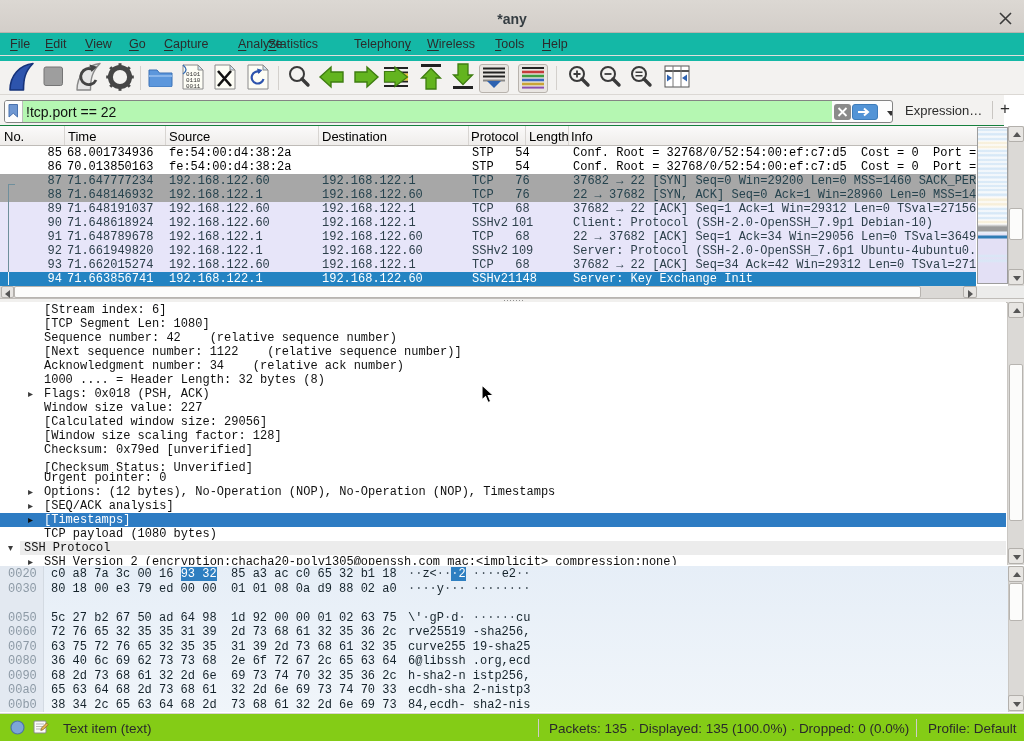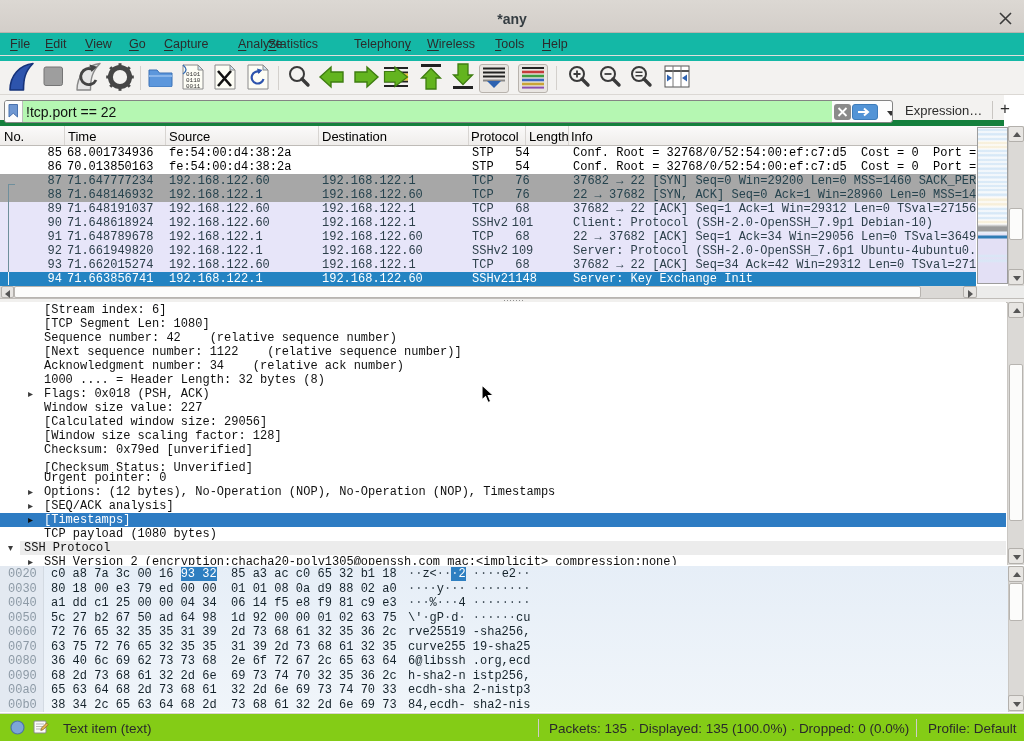--- a/index.html
+++ b/index.html
@@ -9,21 +9,21 @@
 #title .t{position:absolute;left:0;right:0;top:11px;text-align:center;font-weight:bold;font-size:14px;color:#353d42}
 
 #menu{left:0;top:33px;width:1024px;height:28px;background:#14b8a6;font-size:12.5px;color:#2c2c2c}
 #menu span{position:absolute;top:4px}
 #menu u{text-decoration:underline;text-underline-offset:2px}
 
 #tbar{left:0;top:61px;width:1024px;height:34px;background:#f3f2f0;border-bottom:1px solid #dbd8d4}
 .tsep{position:absolute;top:5px;width:1px;height:24px;background:#d3d0cc}
 .tbtn{position:absolute;top:3px;width:30px;height:29px;border:1px solid #b8b3ad;border-radius:3px;background:#e9e6e2}
 
-#fbar{left:0;top:95px;width:1004px;height:31px;background:#f3f2f0;border-bottom:6px solid #15803d}
+#fbar{left:0;top:95px;width:1004px;height:31px;background:#f3f2f0;border-bottom:1px solid #15803d}
 #finput{position:absolute;left:4px;top:5px;width:889px;height:23px;border:1px solid #848484;border-radius:3px;background:#fdfdfd;overflow:hidden}
 #fbook{position:absolute;left:0;top:0;width:18px;height:21px;background:#fcfcfc;border-right:1px solid #bcbcbc}
 #ftext{position:absolute;left:21px;top:3px;font-size:14px;color:#111}
 
 #phead{left:0;top:126px;width:1008px;height:20px;background:linear-gradient(#fbfafa,#efedeb);border-bottom:1px solid #bebbb7;font-size:13px;color:#000;overflow:hidden}
 #phead span{position:absolute;top:3px}
 #phead i{position:absolute;top:0;width:1px;height:20px;background:#d8d5d2}
 
 .prow{position:absolute;left:0;width:976px;height:14px;font-family:"Liberation Mono",monospace;font-size:12px;line-height:14px;white-space:pre;overflow:hidden}
 .prow span{position:absolute;top:0}
@@ -318,21 +318,20 @@
   </div>
 
 <svg class="abs" style="left:480px;top:384px" width="18" height="22">
     <path d="M2 1 L2 16 L5.6 12.6 L8 18.5 L10.6 17.4 L8.2 11.6 L13 11.2 Z" fill="#000" stroke="#fff" stroke-width="1.1"></path>
   </svg>
 
 <div class="abs" id="hpane">
     <div id="hoff"></div>
 <div class="hxr" style="top:1px"><span class="off">0020</span><span class="hb">c0 a8 7a 3c 00 16 <span class="hl">93 32</span>  85 a3 ac c0 65 32 b1 18</span><span class="ha"><b>·</b><b>·</b>z&lt;<b>·</b><b>·</b><span class="hl"><b>·</b>2</span> <b>·</b><b>·</b><b>·</b><b>·</b>e2<b>·</b><b>·</b></span></div>
 <div class="hxr" style="top:15.5px"><span class="off">0030</span><span class="hb">80 18 00 e3 79 ed 00 00  01 01 08 0a d9 88 02 a0</span><span class="ha"><b>·</b><b>·</b><b>·</b><b>·</b>y<b>·</b><b>·</b><b>·</b> <b>·</b><b>·</b><b>·</b><b>·</b><b>·</b><b>·</b><b>·</b><b>·</b></span></div>
-<div class="hxr" style="top:30.0px"><span class="off">0040</span><span class="hb">a1 dd c1 25 00 00 04 34  06 14 f5 e8 f9 81 c9 e3</span><span class="ha"><b>·</b><b>·</b><b>·</b>%<b>·</b><b>·</b><b>·</b>4 <b>·</b><b>·</b><b>·</b><b>·</b><b>·</b><b>·</b><b>·</b><b>·</b></span></div>
 <div class="hxr" style="top:44.5px"><span class="off">0050</span><span class="hb">5c 27 b2 67 50 ad 64 98  1d 92 00 00 01 02 63 75</span><span class="ha">\'<b>·</b>gP<b>·</b>d<b>·</b> <b>·</b><b>·</b><b>·</b><b>·</b><b>·</b><b>·</b>cu</span></div>
 <div class="hxr" style="top:59.0px"><span class="off">0060</span><span class="hb">72 76 65 32 35 35 31 39  2d 73 68 61 32 35 36 2c</span><span class="ha">rve25519 -sha256,</span></div>
 <div class="hxr" style="top:73.5px"><span class="off">0070</span><span class="hb">63 75 72 76 65 32 35 35  31 39 2d 73 68 61 32 35</span><span class="ha">curve255 19-sha25</span></div>
 <div class="hxr" style="top:88.0px"><span class="off">0080</span><span class="hb">36 40 6c 69 62 73 73 68  2e 6f 72 67 2c 65 63 64</span><span class="ha">6@libssh .org,ecd</span></div>
 <div class="hxr" style="top:102.5px"><span class="off">0090</span><span class="hb">68 2d 73 68 61 32 2d 6e  69 73 74 70 32 35 36 2c</span><span class="ha">h-sha2-n istp256,</span></div>
 <div class="hxr" style="top:117.0px"><span class="off">00a0</span><span class="hb">65 63 64 68 2d 73 68 61  32 2d 6e 69 73 74 70 33</span><span class="ha">ecdh-sha 2-nistp3</span></div>
 <div class="hxr" style="top:131.5px"><span class="off">00b0</span><span class="hb">38 34 2c 65 63 64 68 2d  73 68 61 32 2d 6e 69 73</span><span class="ha">84,ecdh- sha2-nis</span></div>
 
 </div>
 

